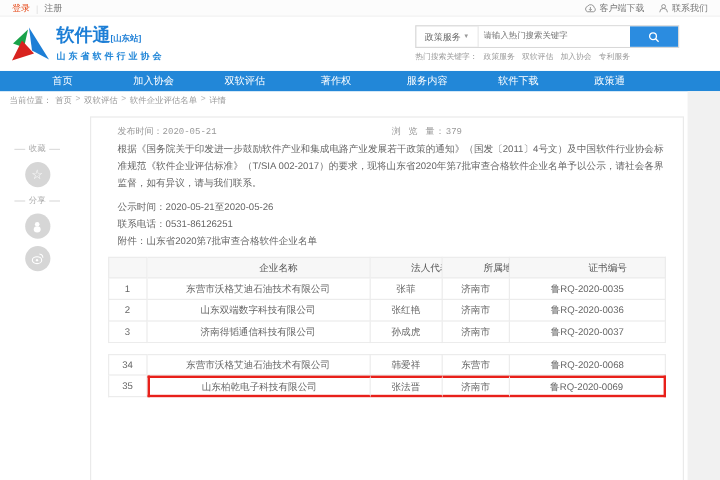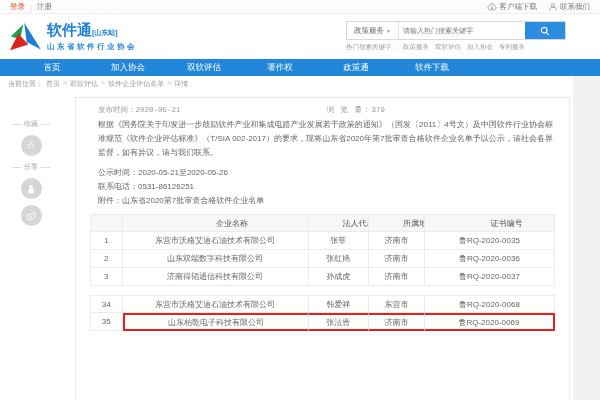--- a/index.html
+++ b/index.html
@@ -147,22 +147,23 @@
           </span>
       </div>
     </div>
   </div>
 
   <div class="nav" id="main-nav">
       <span class="nav-item">首页</span>
       <span class="nav-item">加入协会</span>
       <span class="nav-item">双软评估</span>
       <span class="nav-item">著作权</span>
+      <span class="nav-item">服务内容</span>
+      <span class="nav-item">软件下载</span>
       <span class="nav-item">政策通</span>
-      <span class="nav-item">软件下载</span>
     </div>
 
   <div class="lower">
     <div class="main-col">
       <div class="breadcrumb">
         <span>当前位置：</span>
         <span id="breadcrumb-items" style="display:flex;gap:3px;">
             <span class="crumb">首页</span>
             <span class="crumb-sep">&gt;</span>
             <span class="crumb">双软评估</span>

